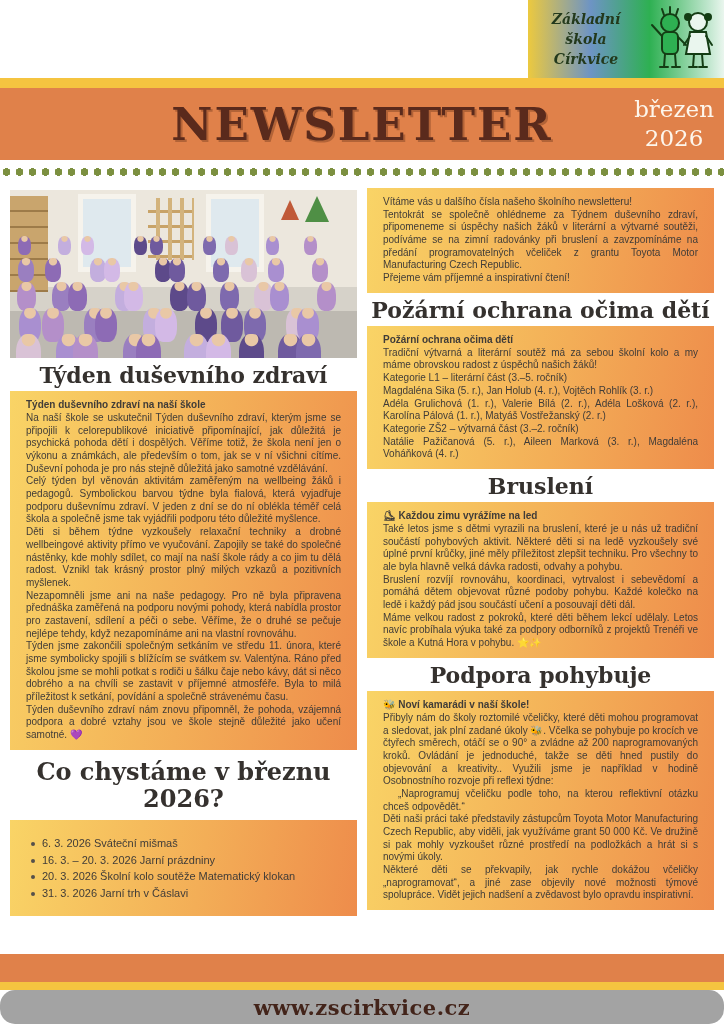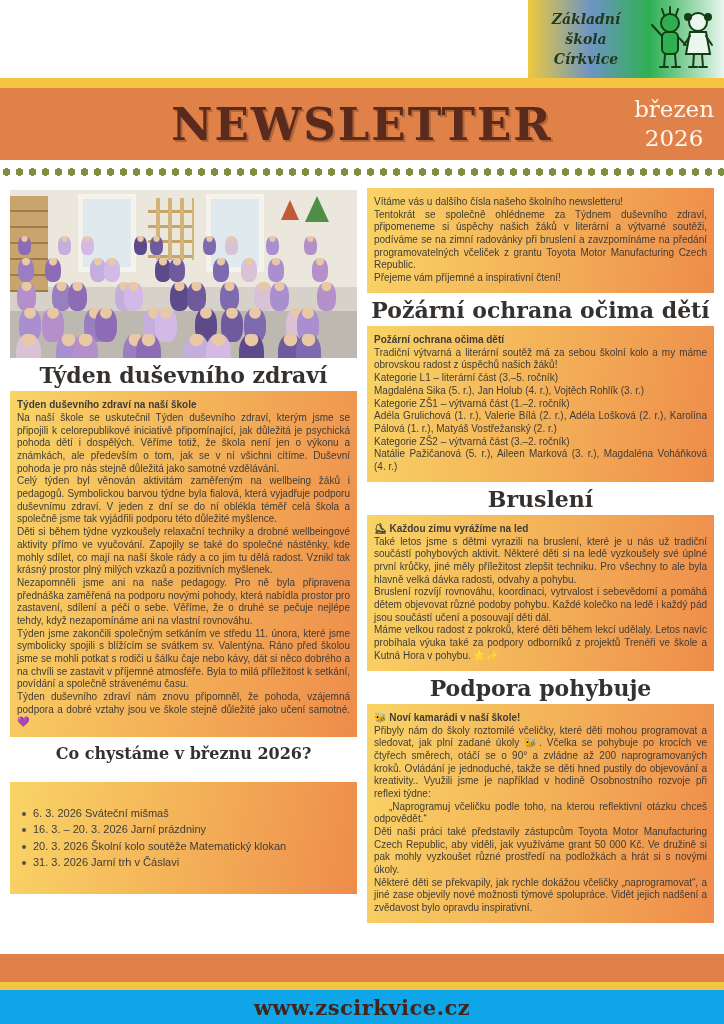--- a/index.html
+++ b/index.html
@@ -21,26 +21,26 @@
         font-family:"DejaVu Serif",serif;color:#fdf6ec;font-size:23px;line-height:1.25;}
   
   .dots{height:24px;background:#fff;display:flex;align-items:center;}
   .dots-inner{height:8px;width:100%;
         background:radial-gradient(circle closest-side,#7c9040 97%,transparent) 0 0/13px 8px repeat-x;}
   
   main{display:flex;gap:10px;padding:4px 10px 0;height:750px;overflow:hidden;}
   .col{width:347px;flex:0 0 347px;}
   h2{margin:5px 0 3px;text-align:center;font-family:"DejaVu Serif",serif;font-weight:bold;
         color:#35312e;font-size:22px;line-height:1.15;}
-  h2.big{font-size:16px;margin:8px 0 18px;}
+  h2.big{font-size:24px;margin:8px 0 7px;}
   .box{background:linear-gradient(100deg,#f9d466 0%,#f3ae57 55%,#ee8c4b 100%);
-        padding:8px 7px;font-size:10px;line-height:1.27;color:#403c38;text-align:justify;}
+        padding:8px 16px;font-size:10px;line-height:1.27;color:#403c38;text-align:justify;}
   .box-title{margin:0;font-weight:bold;text-align:left;}
   .plist p{margin:0;}
-  ul.agenda{margin:16px 0;padding-left:16px;list-style:none;}
+  ul.agenda{margin:8px 0;padding-left:16px;list-style:none;}
   ul.agenda li{position:relative;font-size:11px;line-height:1.32;margin:2px 0;text-align:left;}
   ul.agenda li::before{content:"";position:absolute;left:-11px;top:6px;width:4px;height:4px;border-radius:50%;background:#55504b;}
   .sec-robotiky .plist p:nth-of-type(2){text-indent:15px;}
   
   .photo{position:relative;width:347px;height:168px;margin:2px 0 0;overflow:hidden;
         background:linear-gradient(#ece7dd 0 58%,#d6d2c9 58% 72%,#bdb9b1 72% 100%);}
   .photo .shelf{position:absolute;left:0;top:6px;width:38px;height:96px;background:#c9a56d;
         background:repeating-linear-gradient(#c9a56d 0 14px,#9d7b49 14px 16px);}
   .photo .window{position:absolute;top:4px;width:58px;height:78px;background:#dfe9ee;border:5px solid #f6f3ec;box-sizing:border-box;}
   .photo .w1{left:68px;} .photo .w2{left:196px;} 
@@ -50,22 +50,22 @@
   .photo .tree{position:absolute;right:28px;top:6px;width:0;height:0;border-left:12px solid transparent;
         border-right:12px solid transparent;border-bottom:26px solid #4f8f45;}
   .photo .tree2{position:absolute;right:58px;top:10px;width:0;height:0;border-left:9px solid transparent;
         border-right:9px solid transparent;border-bottom:20px solid #c05a38;}
   .crowd{position:absolute;inset:0;}
   .crowd span{position:absolute;display:block;border-radius:45% 45% 38% 38%;}
   
   footer{position:absolute;left:0;right:0;bottom:0;}
   .bar-orange{height:28px;background:#e0814a;}
   .stripe-yellow.bottom{height:8px;}
-  .url{height:34px;display:flex;align-items:center;justify-content:center;background:#0ea5e9;
-        font-family:"DejaVu Serif",serif;font-weight:bold;font-size:21px;color:#43241a;letter-spacing:.5px;}
+  .url{height:34px;display:flex;align-items:center;justify-content:center;background:#a3a3a3;
+        font-family:"DejaVu Serif",serif;font-weight:bold;font-size:21px;color:#43241a;letter-spacing:.5px;border-radius:15px;}
 </style>
 </head>
 <body>
 
 <div class="page">
 
   <header>
     <div class="logo">
       <div class="logo-text">
         <div>Základní</div>
@@ -209,21 +209,20 @@
       </div>
 
       <h2>Požární ochrana očima dětí</h2>
       <div class="box">
         <p class="box-title">Požární ochrana očima dětí</p>
         <div class="plist">
 
         <p class="box-para">Tradiční výtvarná a literární soutěž má za sebou školní kolo a my máme obrovskou radost z úspěchů našich žáků!</p>
             <p class="box-para">Kategorie L1 – literární část (3.–5. ročník)</p>
             <p class="box-para">Magdaléna Sika (5. r.), Jan Holub (4. r.), Vojtěch Rohlík (3. r.)</p>
-            <p class="box-para">Kategorie ZŠ1 – výtvarná část (1.–2. ročník)</p>
             <p class="box-para">Adéla Grulichová (1. r.), Valerie Bílá (2. r.), Adéla Lošková (2. r.), Karolína Pálová (1. r.), Matyáš Vostřežanský (2. r.)</p>
             <p class="box-para">Kategorie ZŠ2 – výtvarná část (3.–2. ročník)</p>
             <p class="box-para">Natálie Pažičanová (5. r.), Aileen Marková (3. r.), Magdaléna Voháňková (4. r.)</p>
           </div>
       </div>
 
       <h2>Bruslení</h2>
       <div class="box">
         <p class="box-title">⛸ Každou zimu vyrážíme na led</p>
         <div class="plist">

